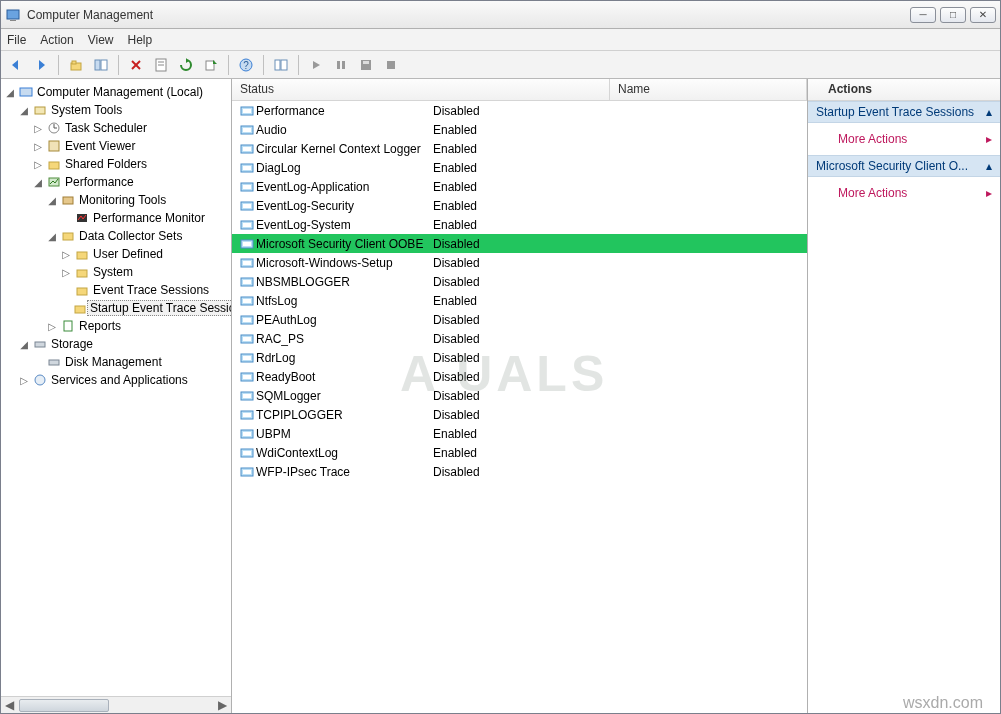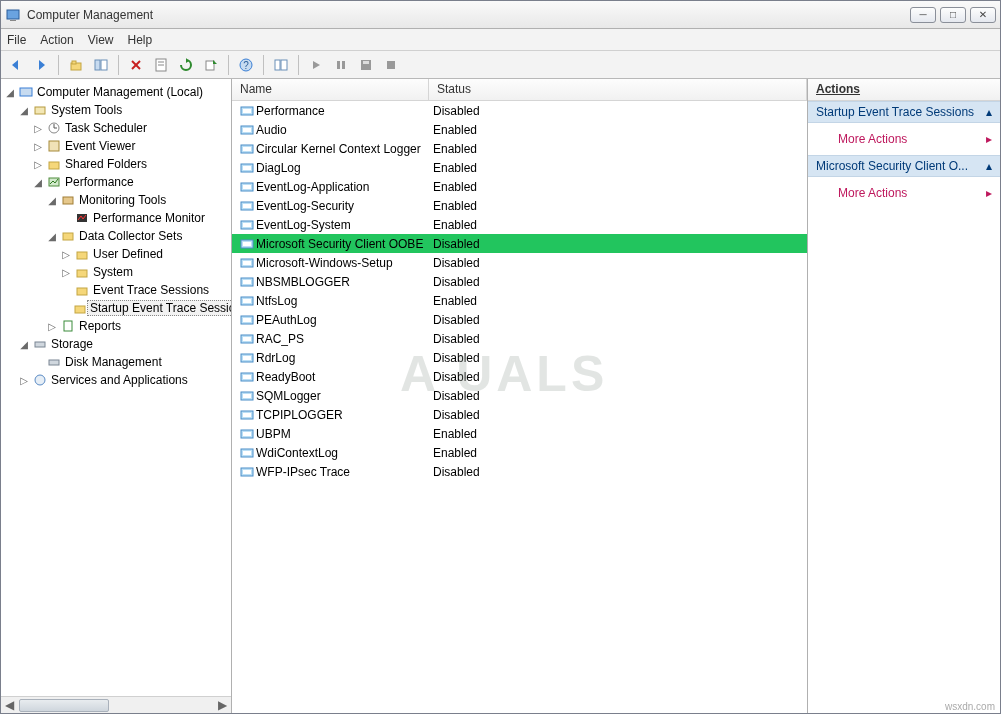--- a/index.html
+++ b/index.html
@@ -122,26 +122,25 @@
 .list-row .c-name { width:197px; display:flex; align-items:center; padding-left:6px;}
 .list-row .c-name .li-ico { width:18px; display:flex; align-items:center; justify-content:center;}
 .list-row .c-status { flex:1; padding-left:4px;}
 .actions-pane {
   width: 192px;
   display:flex;
   flex-direction:column;
   background:#fff;
 }
 .actions-title {
-  height:22px; padding:3px 8px;
+  height:22px; padding:3px 20px;
   background:linear-gradient(#fdfdfd,#f1f1f1);
   border-bottom:1px solid #d5d5d5;
   font-weight:bold;
   color:#333;
-  text-decoration:underline;
 }
 .action-head {
   height:22px;
   background:#d6e5f3;
   border-top:1px solid #c3d5e6;
   border-bottom:1px solid #c3d5e6;
   display:flex; align-items:center;
   padding:0 8px;
   color:#003a78;
   justify-content:space-between;
@@ -156,22 +155,22 @@
 .watermark {
   position:absolute;
   left:400px; top:345px;
   font-size:50px; font-weight:bold;
   color:rgba(150,160,155,0.28);
   letter-spacing:4px;
   pointer-events:none;
   font-family: Arial, sans-serif;
 }
 .footer-right {
-  position:absolute; right:6px; bottom:2px;
-  font-size:10px; color:#aaa;
+  position:absolute; right:18px; bottom:2px;
+  font-size:16px; color:#aaa;
 }
 
 svg { display:block; }
 </style>
 </head>
 <body>
 
 <div class="titlebar">
   <span class="app-icon">
     <svg width="14" height="14">
@@ -445,22 +444,22 @@
       <div class="arrow">◀</div>
       <div class="track">
           <div class="thumb"></div>
         </div>
       <div class="arrow">▶</div>
     </div>
   </div>
 
   <div class="list-pane">
     <div class="list-header">
+      <div class="col col-status">Status</div>
       <div class="col col-name">Name</div>
-      <div class="col col-status">Status</div>
     </div>
     <div class="list-body" id="list-body">
         <div class="list-row">
           <div class="c-name">
             <span class="li-ico">
               <svg width="14" height="12">
                 <rect x="1" y="2" width="12" height="8" fill="#bcdff5" stroke="#4a8ec8"></rect>
                 <rect x="3" y="4" width="8" height="4" fill="#fff"></rect>
               </svg>
             </span>

